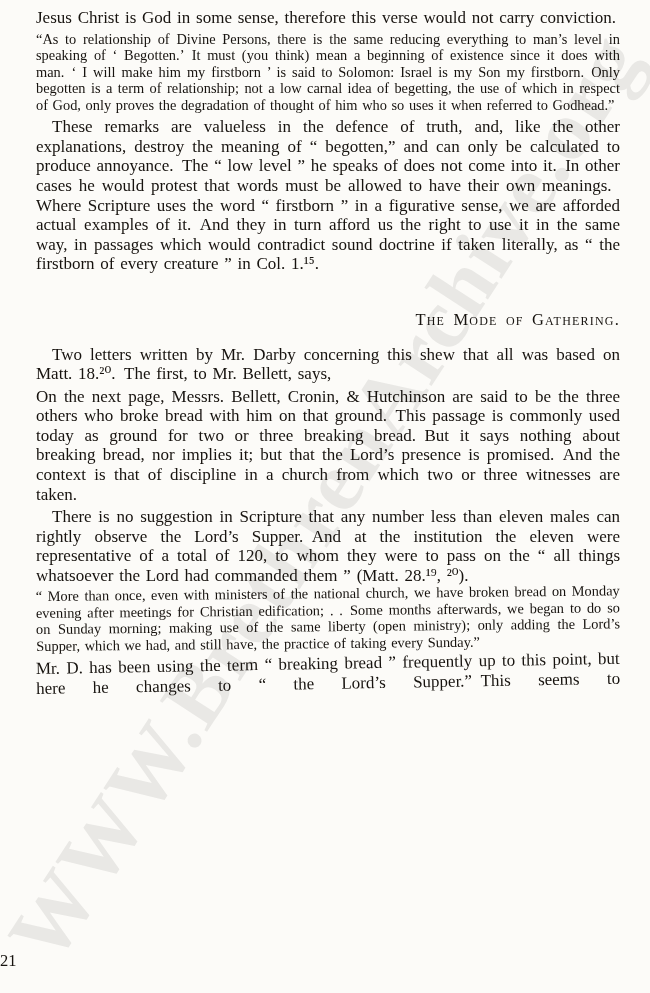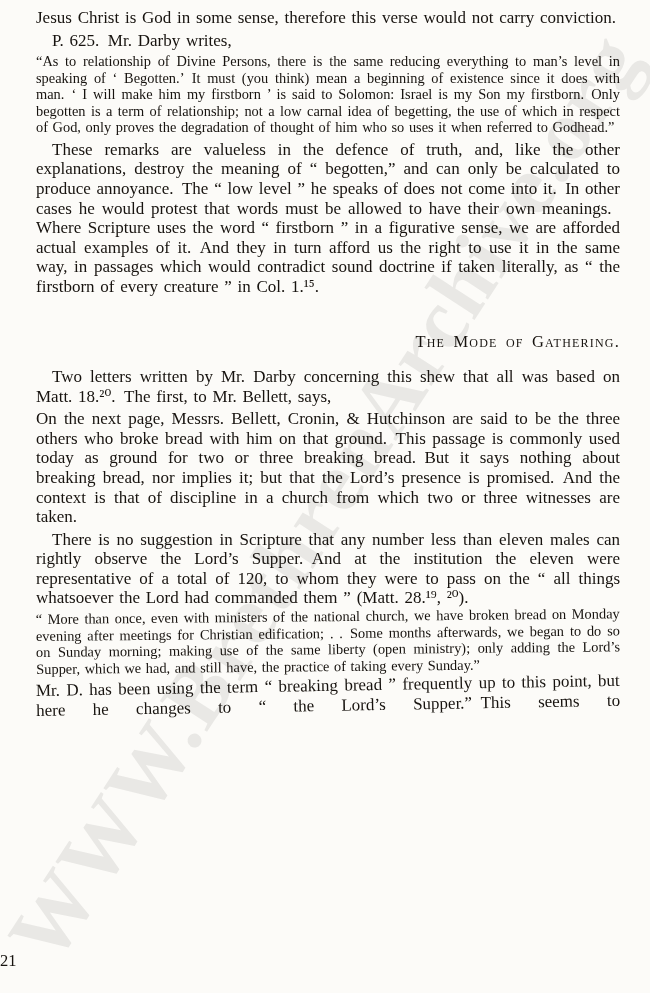--- a/index.html
+++ b/index.html
@@ -87,21 +87,20 @@
 <body>
 
 <div class="page">
 
   <div class="watermark">WWW.BrethrenArchive.org</div>
 
   <div class="content">
 
     <p class="main">Jesus Christ is God in some sense, therefore this verse would not carry conviction.</p>
 
-    <p class="main indent">P. 625. Mr. Darby writes,</p>
 
     <p class="quote">“As to relationship of Divine Persons, there is the same reducing everything to man’s level in speaking of ‘ Begotten.’ It must (you think) mean a beginning of existence since it does with man. ‘ I will make him my firstborn ’ is said to Solomon: Israel is my Son my firstborn. Only begotten is a term of relationship; not a low carnal idea of begetting, the use of which in respect of God, only proves the degradation of thought of him who so uses it when referred to Godhead.”</p>
 
     <p class="main indent">These remarks are valueless in the defence of truth, and, like the other explanations, destroy the meaning of “ begotten,” and can only be calculated to produce annoyance. The “ low level ” he speaks of does not come into it. In other cases he would protest that words must be allowed to have their own meanings. Where Scripture uses the word “ firstborn ” in a figurative sense, we are afforded actual examples of it. And they in turn afford us the right to use it in the same way, in passages which would contradict sound doctrine if taken literally, as “ the firstborn of every creature ” in Col. 1.¹⁵.</p>
 
     <h2 class="heading">The Mode of Gathering.</h2>
 
     <p class="main indent">Two letters written by Mr. Darby concerning this shew that all was based on Matt. 18.²⁰. The first, to Mr. Bellett, says,</p>
 
 

